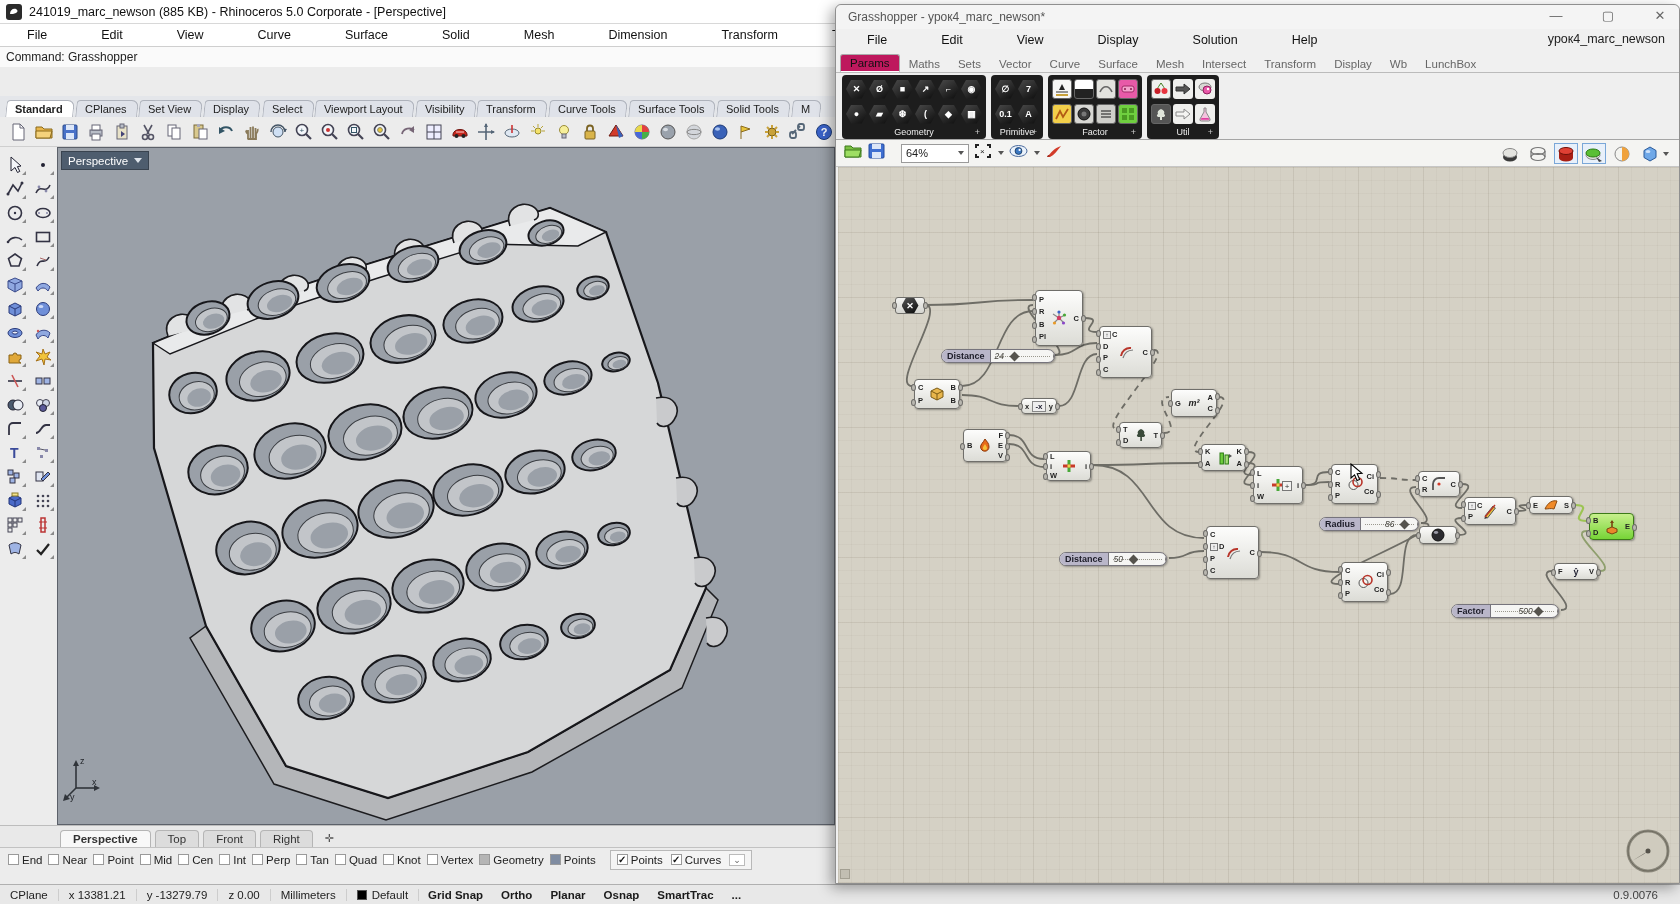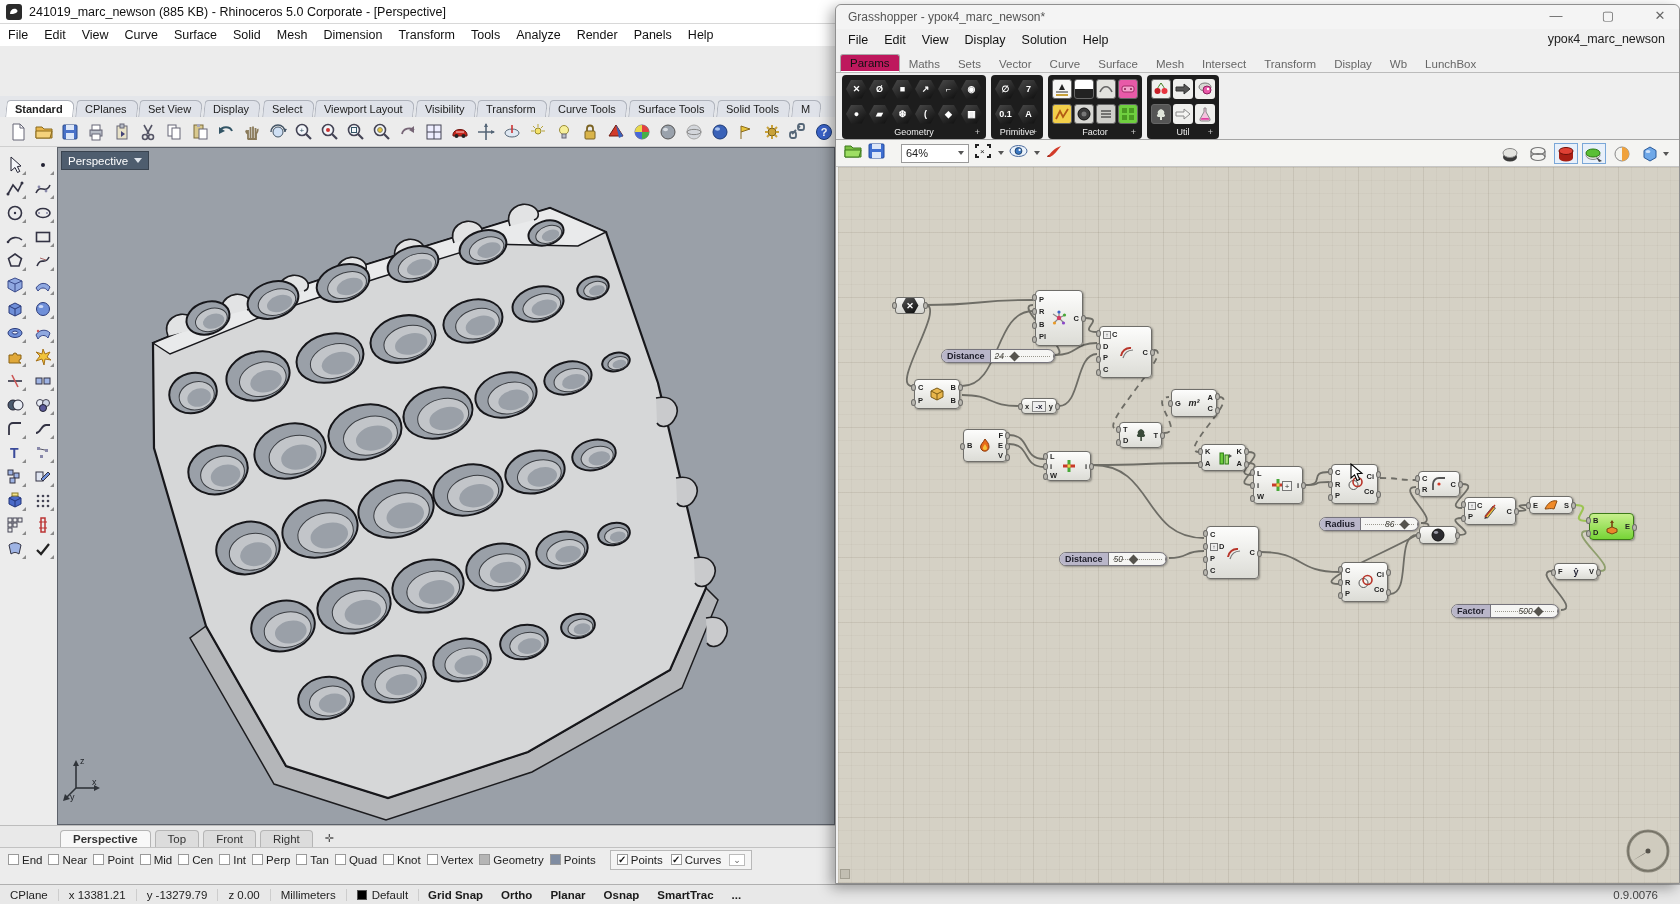--- a/index.html
+++ b/index.html
@@ -5,21 +5,21 @@
   * { margin:0; padding:0; box-sizing:border-box; }
   html,body { width:1680px; height:904px; overflow:hidden; }
   body { font-family:"Liberation Sans", sans-serif; background:#ececec; position:relative; }
   #stage { position:absolute; inset:0; width:1680px; height:904px; background:#ececec; }
   .abs { position:absolute; }
 
   
   #rh-titlebar { left:0; top:0; width:1680px; height:24px; background:#ffffff; border-bottom:1px solid #d8d8d8; display:flex; align-items:center; gap:7px; padding-left:6px; font-size:12.5px; color:#111; }
   #rh-appicon { width:16px; height:16px; background:#2b2b2b; border-radius:3px; display:flex; align-items:center; justify-content:center; }
   #rh-menubar { left:0; top:24px; width:835px; height:22px; background:#ffffff; display:flex; align-items:center; gap:0; font-size:12.5px; }
-  .rh-menu { padding:2px 8px; color:#111; cursor:default; }
+  .rh-menu { padding:2px 27px; color:#111; cursor:default; }
   #cmd-hist { left:0; top:46px; width:835px; height:21px; background:#fafafa; border-top:1px solid #cfcfcf; font-size:12px; color:#222; padding:3px 6px; }
   #cmd-row { left:0; top:67px; width:835px; height:29px; background:#f4f4f4; padding:2px 3px; }
   #cmd-box { width:100%; height:100%; background:#ffffff; border:1px solid #a9a9a9; font-size:12.5px; font-weight:bold; color:#111; padding:3px 5px; display:flex; align-items:center; }
   .caret { display:inline-block; width:1px; height:13px; background:#111; margin-left:3px; }
   #tb-tabs { left:0; top:96px; width:835px; height:21px; background:#e4e6ea; display:flex; align-items:flex-end; gap:2px; padding:2px 4px 0 6px; overflow:hidden; }
   .tb-tab { font-size:11px; color:#222; background:#dfe2e9; border:1px solid #aeb2bb; border-bottom:none; border-radius:4px 7px 0 0; padding:2px 10px 2px 8px; transform:skewX(-6deg); white-space:nowrap; }
   .tb-tab > span { display:inline-block; transform:skewX(6deg); }
   .tb-tab.active { background:#ffffff; font-weight:bold; }
   #tb-icons { left:0; top:117px; width:835px; height:30px; background:#ececec; border-bottom:1px solid #cfcfcf; display:flex; align-items:center; gap:3px; padding-left:6px; }
   .tbi { width:24px; height:24px; display:flex; align-items:center; justify-content:center; border-radius:3px; }
@@ -139,20 +139,21 @@
       <span class="rh-menu">Mesh</span>
       <span class="rh-menu">Dimension</span>
       <span class="rh-menu">Transform</span>
       <span class="rh-menu">Tools</span>
       <span class="rh-menu">Analyze</span>
       <span class="rh-menu">Render</span>
       <span class="rh-menu">Panels</span>
       <span class="rh-menu">Help</span>
     </div>
 
+  <div id="cmd-hist" class="abs">Command: Grasshopper</div>
 
   <div id="tb-tabs" class="abs">
       <div class="tb-tab active"><span>Standard</span></div>
       <div class="tb-tab"><span>CPlanes</span></div>
       <div class="tb-tab"><span>Set View</span></div>
       <div class="tb-tab"><span>Display</span></div>
       <div class="tb-tab"><span>Select</span></div>
       <div class="tb-tab"><span>Viewport Layout</span></div>
       <div class="tb-tab"><span>Visibility</span></div>
       <div class="tb-tab"><span>Transform</span></div>

